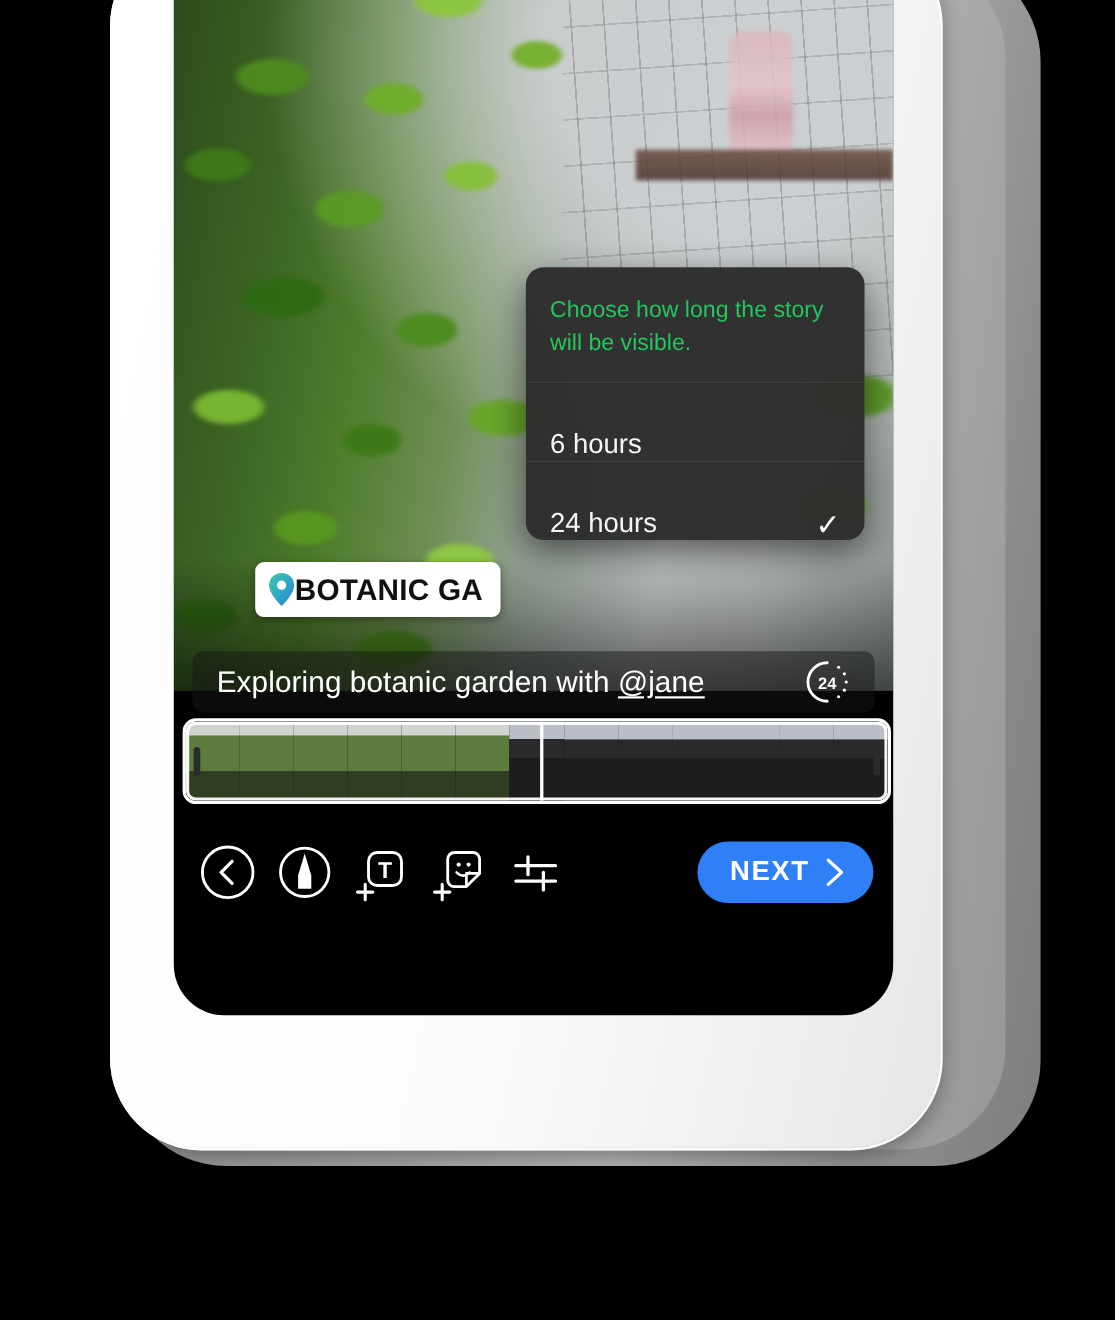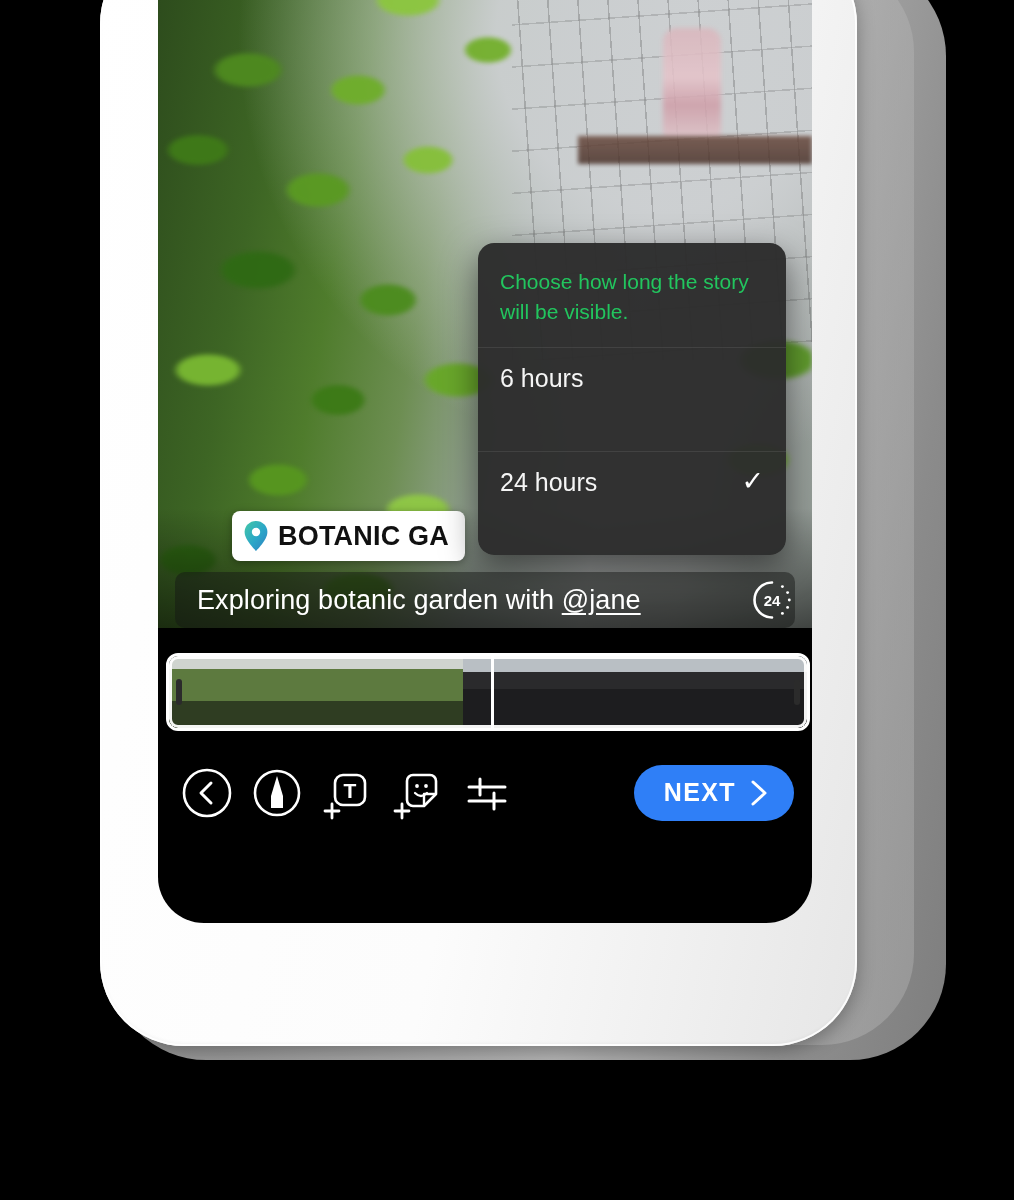--- a/index.html
+++ b/index.html
@@ -71,42 +71,42 @@
   .person{position:absolute;left:505px;top:88px;width:58px;height:110px;
       background:linear-gradient(180deg,#d9b7bd 0%,#e5c4ca 45%,#cf9fa9 70%,#dec2c7 100%);
       border-radius:14px 14px 4px 4px;filter:blur(2.4px);opacity:.88;}
   .ledge{position:absolute;left:420px;top:196px;width:234px;height:28px;
       background:linear-gradient(180deg,#6a4a3e,#4a332b);filter:blur(2px);opacity:.85;}
   .vbottomfade{position:absolute;left:0;bottom:0;width:100%;height:120px;
       background:linear-gradient(180deg,rgba(0,0,0,0),rgba(0,0,0,.55));}
 
   
   .locPill{position:absolute;left:74px;top:571px;height:50px;
-      display:flex;align-items:center;gap:10px;padding:0 16px 0 12px;
+      display:flex;align-items:center;gap:0;padding:0 16px 0 12px;
       background:#fff;border-radius:8px;box-shadow:0 2px 8px rgba(0,0,0,.35);
       white-space:nowrap;overflow:hidden;max-width:320px;}
   .pin{width:24px;height:30px;flex:0 0 auto;}
   .locTxt{font-size:27px;font-weight:700;color:#111;letter-spacing:.2px;
       font-family:"Liberation Sans",sans-serif;}
 
   
   .menu{position:absolute;left:320px;top:303px;width:308px;
       background:rgba(44,44,44,.965);border-radius:16px;overflow:hidden;
       box-shadow:0 12px 34px rgba(0,0,0,.55);}
   .menuHead{padding:24px 22px 20px 22px;}
   .menuHead p{margin:0;color:#22c55e;font-size:21px;line-height:1.42;font-weight:400;}
-  .mItem{position:relative;display:flex;align-items:flex-start;justify-content:space-between;
-      height:71px;padding:16px 22px;border-top:1px solid rgba(255,255,255,.085);
+  .mItem{position:relative;display:flex;align-items:flex-end;justify-content:space-between;
+      height:71px;padding:0 22px;border-top:1px solid rgba(255,255,255,.085);
       color:#f5f5f5;font-size:25px;cursor:pointer;}
   .mItem .chk{font-size:27px;color:#fff;line-height:1;}
 
   
-  .capBar{position:absolute;left:17px;top:632px;width:620px;height:56px;
+  .capBar{position:absolute;left:17px;top:652px;width:620px;height:56px;
       display:flex;align-items:center;justify-content:space-between;
-      padding:0 2px 0 22px;box-sizing:border-box;
+      padding:0 22px 0 22px;box-sizing:border-box;
       background:rgba(20,24,20,.48);border-radius:10px;}
   .capTxt{color:#fff;font-size:27px;font-weight:400;letter-spacing:.1px;}
   .capTxt .mention{text-decoration:underline;text-underline-offset:4px;}
   .badge24{width:42px;height:42px;flex:0 0 auto;}
 
   
   .timeline{position:absolute;left:8px;top:713px;width:638px;height:72px;
       border:3px solid #fff;border-radius:12px;overflow:hidden;background:#111;}
   .strip{position:absolute;inset:0;display:flex;}
   .fr{flex:1 1 0;height:100%;}

